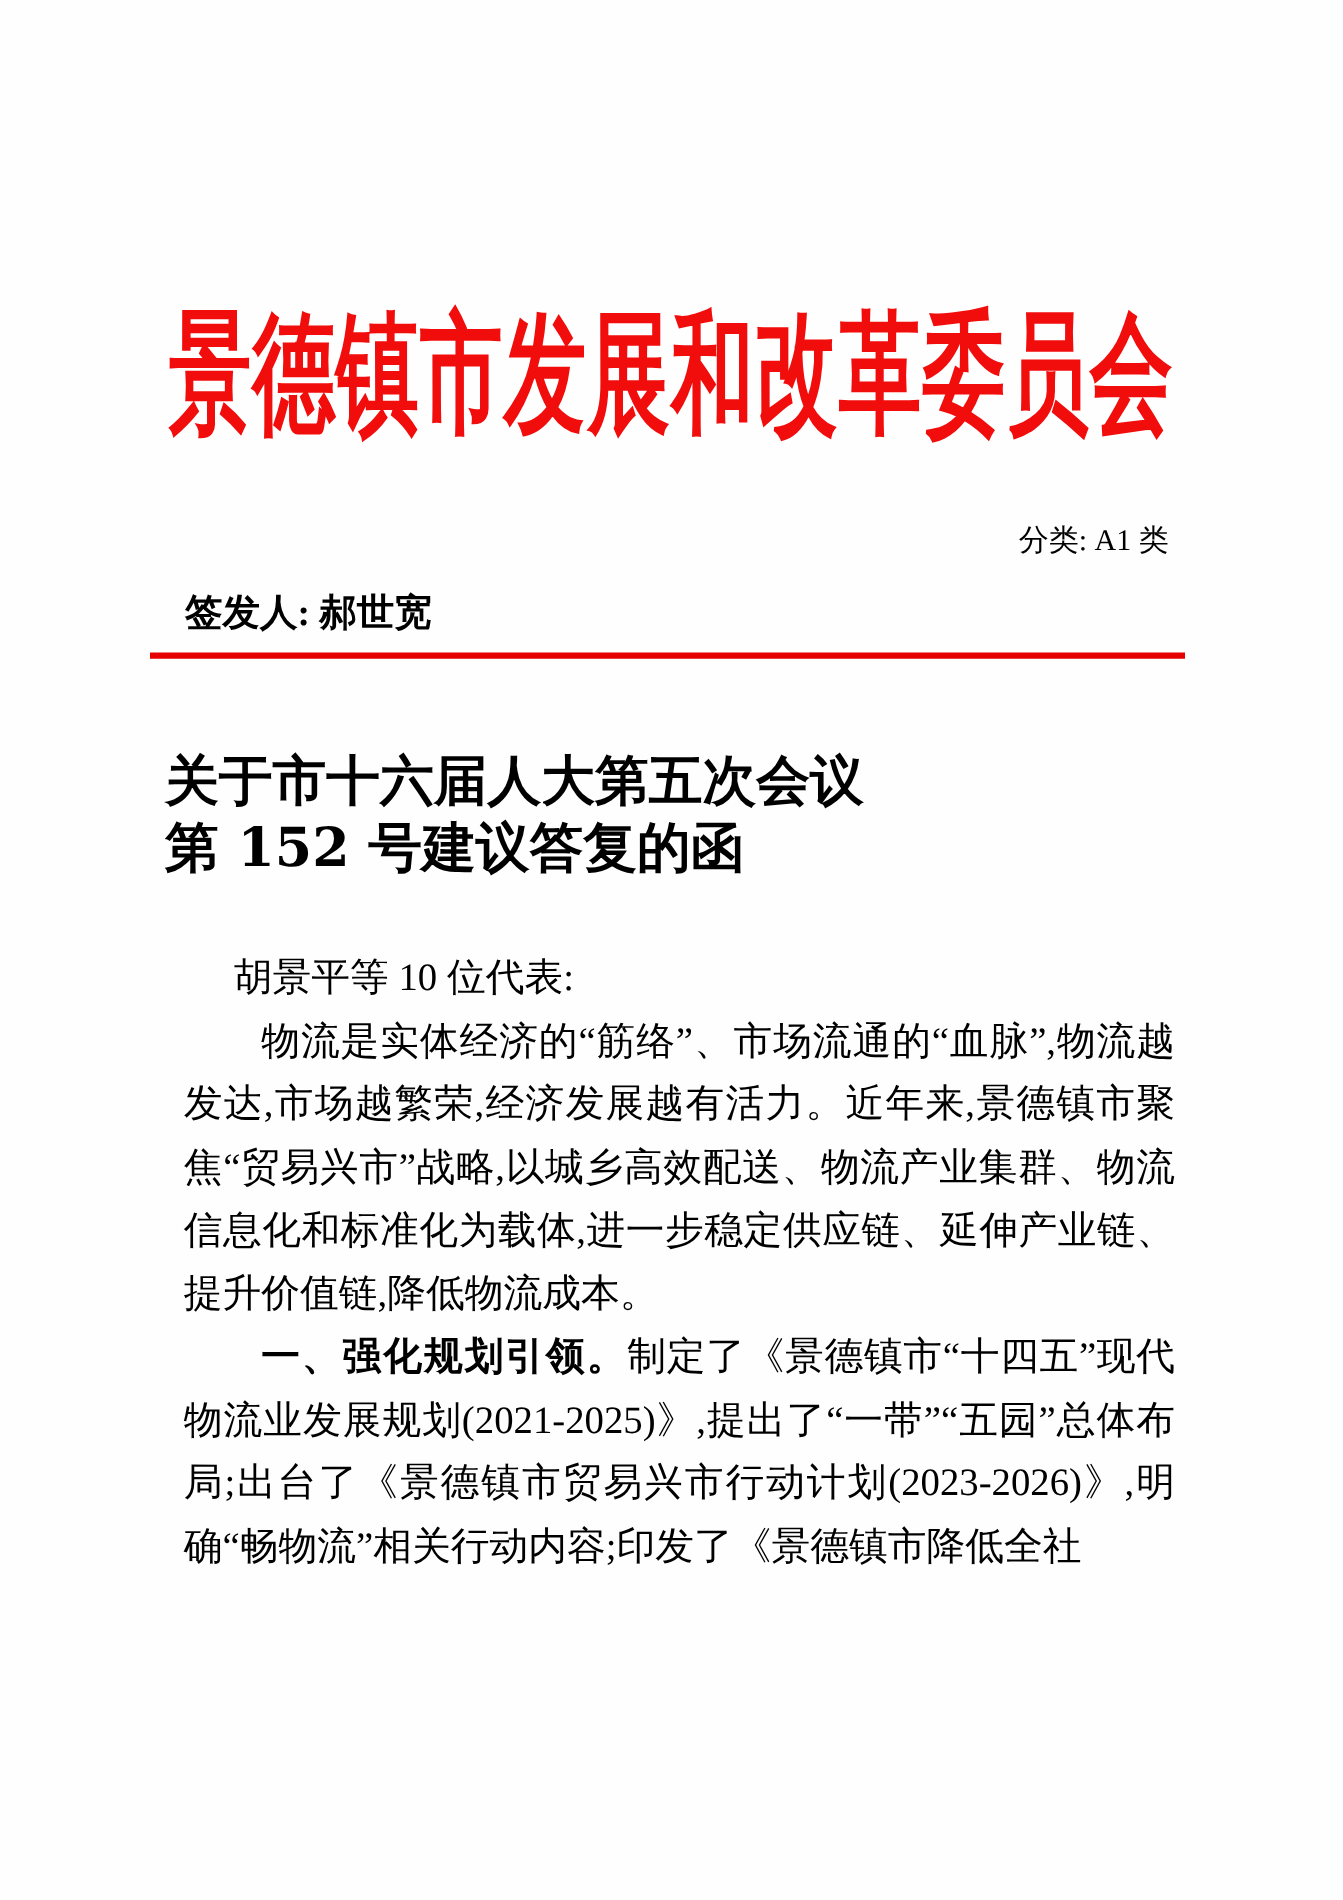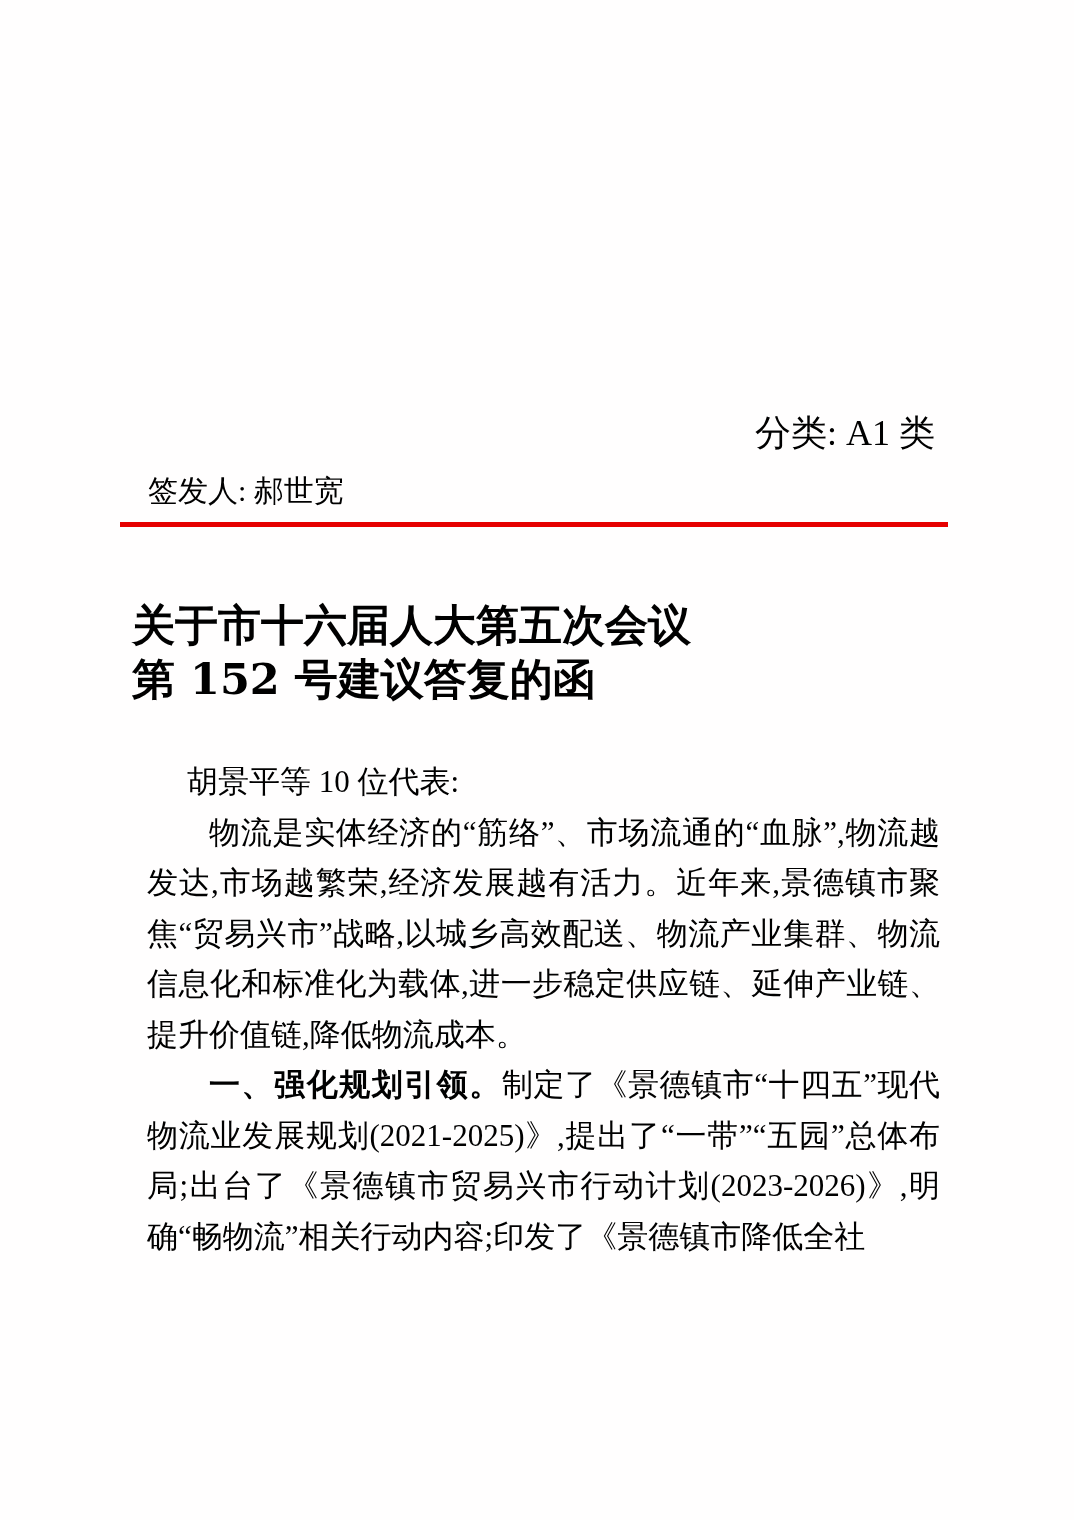--- a/index.html
+++ b/index.html
@@ -33,34 +33,35 @@
     white-space: nowrap;
     transform: scaleY(1.6);
     transform-origin: top center;
     letter-spacing: 1px;
   }
   
   .classification {
     position: absolute;
     top: 414px;
     right: 139px;
-    font-size: 36px;
+    font-size: 24px;
     line-height: 38px;
     white-space: nowrap;
   }
   
   .issuer-row {
     position: absolute;
     top: 472px;
     left: 148px;
     right: 137px;
     display: flex;
     justify-content: space-between;
     font-size: 30px;
     line-height: 38px;
+    font-weight: bold;
   }
   .issuer-row span { white-space: nowrap; }
   
   .red-rule {
     position: absolute;
     top: 522px;
     left: 120px;
     width: 828px;
     height: 5px;
     background: #e60000;
@@ -101,20 +102,23 @@
     font-weight: bold;
     font-family: Liberation Sans, sans-serif;
     letter-spacing: 1px;
   }
 </style>
 </head>
 <body>
 
 <div class="page">
 
+  <div class="agency-wrap">
+    <span class="agency">景德镇市发展和改革委员会</span>
+  </div>
 
   <div class="classification">分类: A1 类</div>
 
   <div class="issuer-row">
     <span>签发人: 郝世宽</span>
   </div>
 
   <div class="red-rule"></div>
 
   <div class="doc-title">

